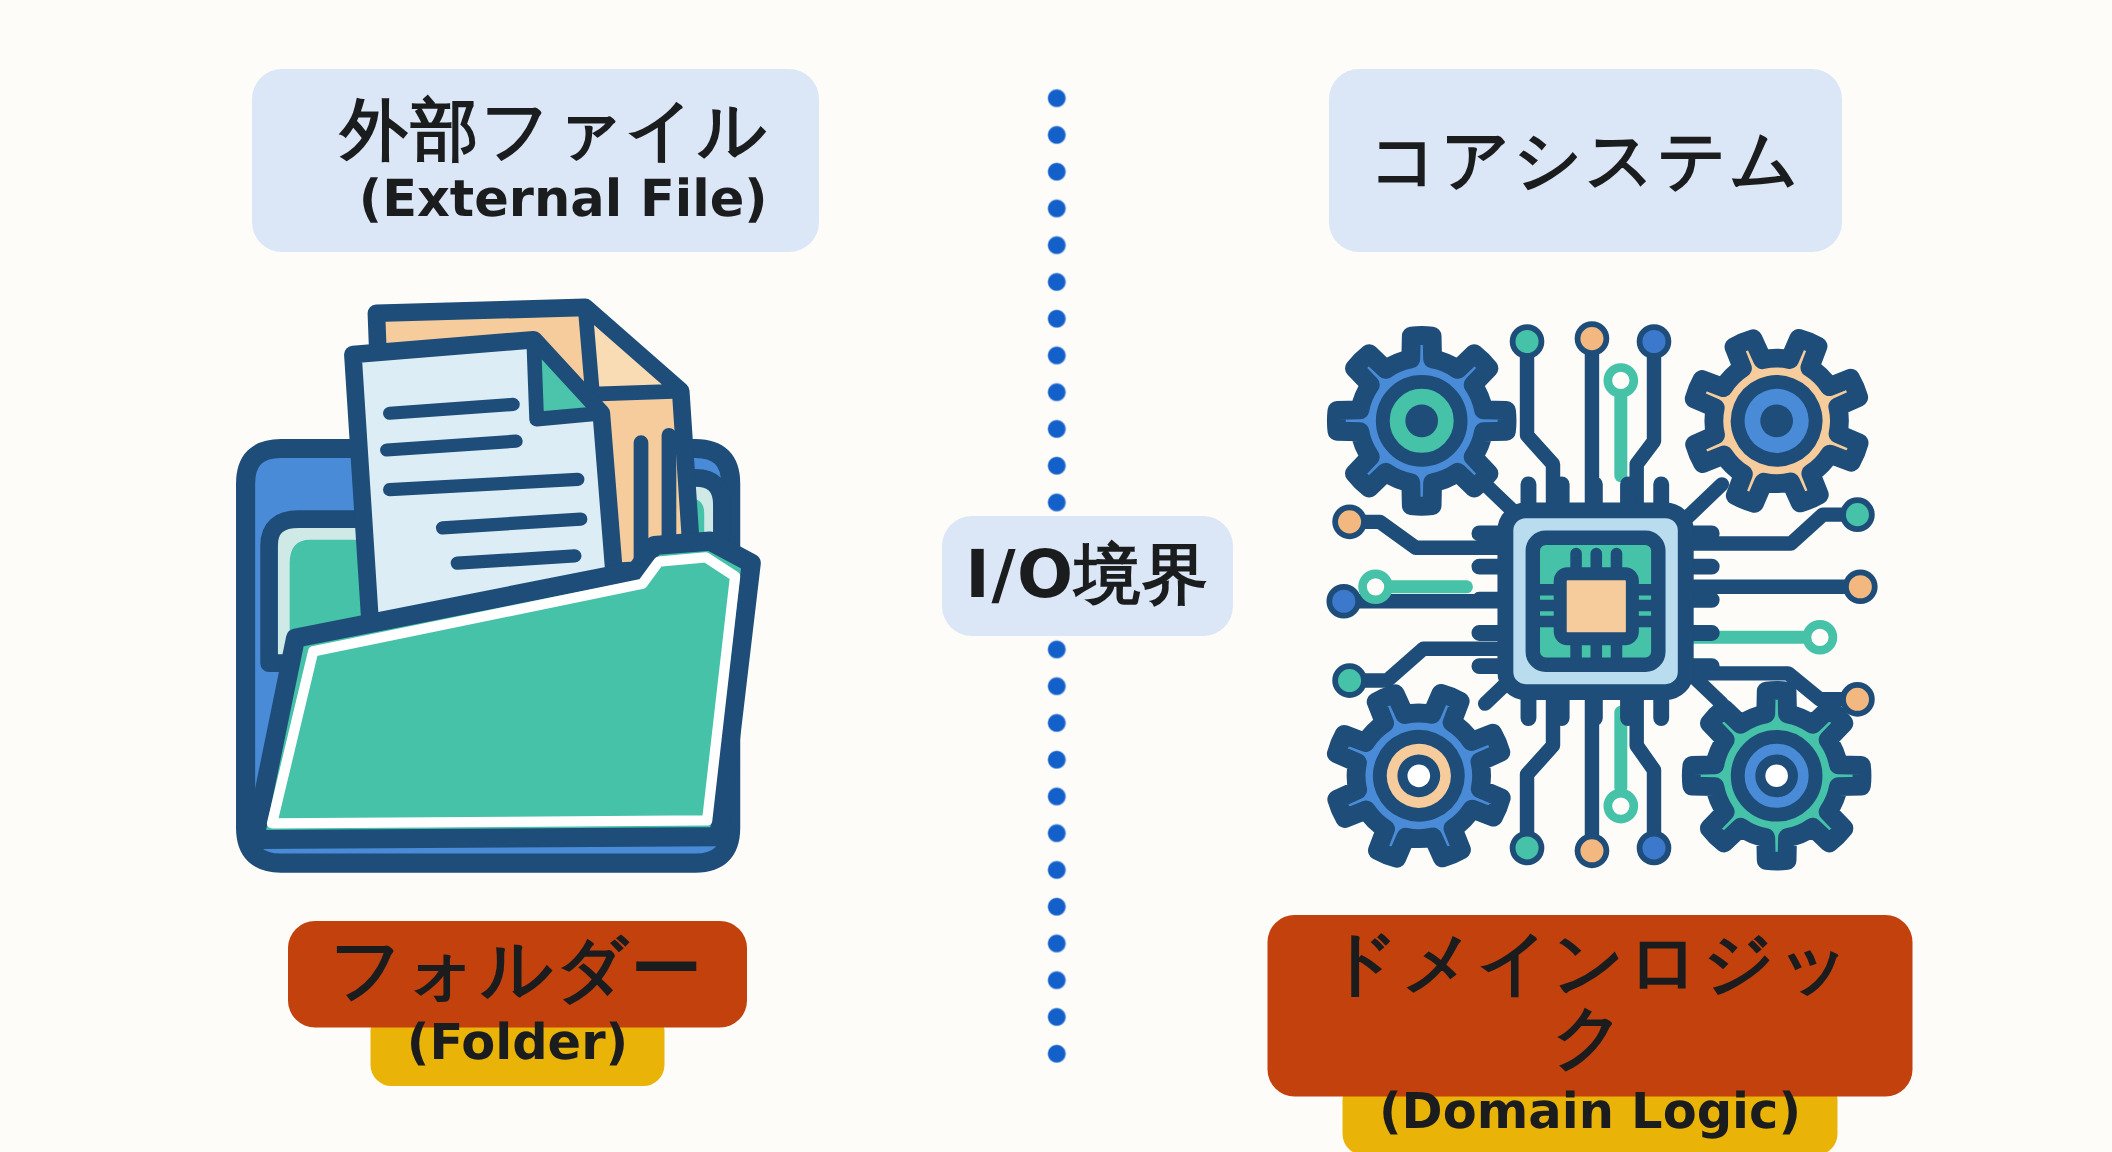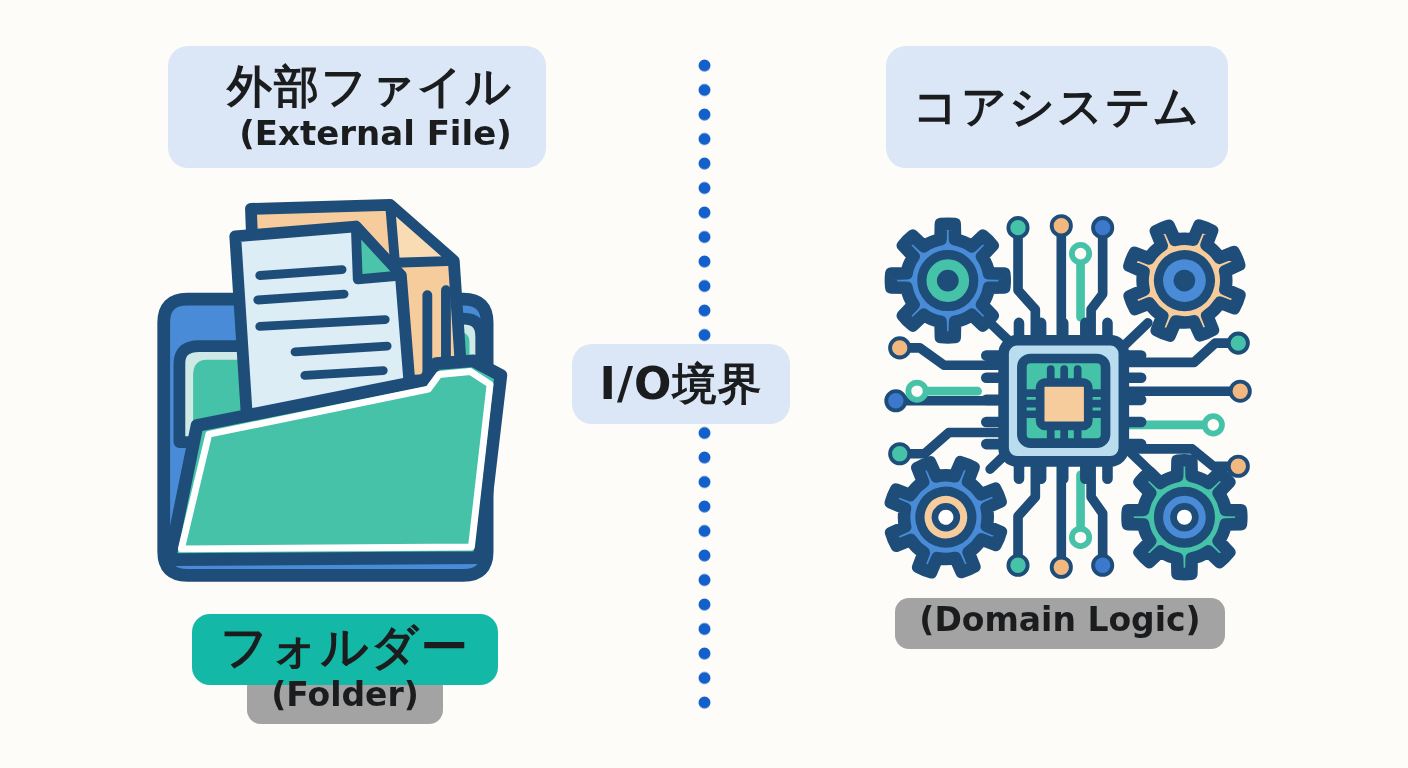--- a/index.html
+++ b/index.html
@@ -13,31 +13,31 @@
   
   .pill{
     background:#dbe7f6;border-radius:20px;
     display:flex;flex-direction:column;align-items:center;justify-content:center;
     text-align:center;
   }
   .pill .jp{font-size:45px;line-height:1.2;letter-spacing:2px;}
   .pill .en{font-size:34px;line-height:1.15;margin-left:11px;}
   .label-tl{left:168px;top:46px;width:352px;height:122px;padding-left:26px;}
   .label-tr{left:886px;top:46px;width:342px;height:122px;}
-  .label-center{left:572px;top:344px;width:218px;height:80px;z-index:3;}
+  .label-center{left:628px;top:344px;width:194px;height:80px;z-index:3;}
   .label-center .jp{font-size:44px;letter-spacing:1px;}
   
   .caption{text-align:center;z-index:2;}
   .caption .jp{
-    display:inline-block;background:#14b8a6;border-radius:18px;
+    display:inline-block;background:#c2410c;border-radius:18px;
     padding:8px 28px 14px;font-size:47px;line-height:1.05;letter-spacing:2px;
   }
   .caption .en{
     display:block;width:max-content;margin:-12px auto 0;
-    background:#a3a3a3;border-radius:14px;
+    background:#eab308;border-radius:14px;
     padding:2px 24px 10px;font-size:33px;
   }
   .caption-left{left:180px;top:614px;width:330px;}
   .caption-right{left:845px;top:610px;width:430px;}
   
   .divider-dots{
     left:698px;top:59px;width:13px;height:654px;z-index:1;
     background:radial-gradient(circle at 6.5px 6.5px,#1360cb 5.4px,rgba(0,0,0,0) 6.4px) 0 0/13px 24.5px repeat-y;
   }
   svg{display:block;}
@@ -188,14 +188,15 @@
     <rect x="180" y="196" width="50" height="45" rx="5" fill="#f6cc9d" stroke="#1d4d78" stroke-width="9"></rect>
   </g>
 </svg>
 
 <div class="abs caption caption-left">
   <span class="jp">フォルダー</span>
   <span class="en">(Folder)</span>
 </div>
 
 <div class="abs caption caption-right">
+  <span class="jp">ドメインロジック</span>
   <span class="en">(Domain Logic)</span>
 </div>
 
 </body></html>

